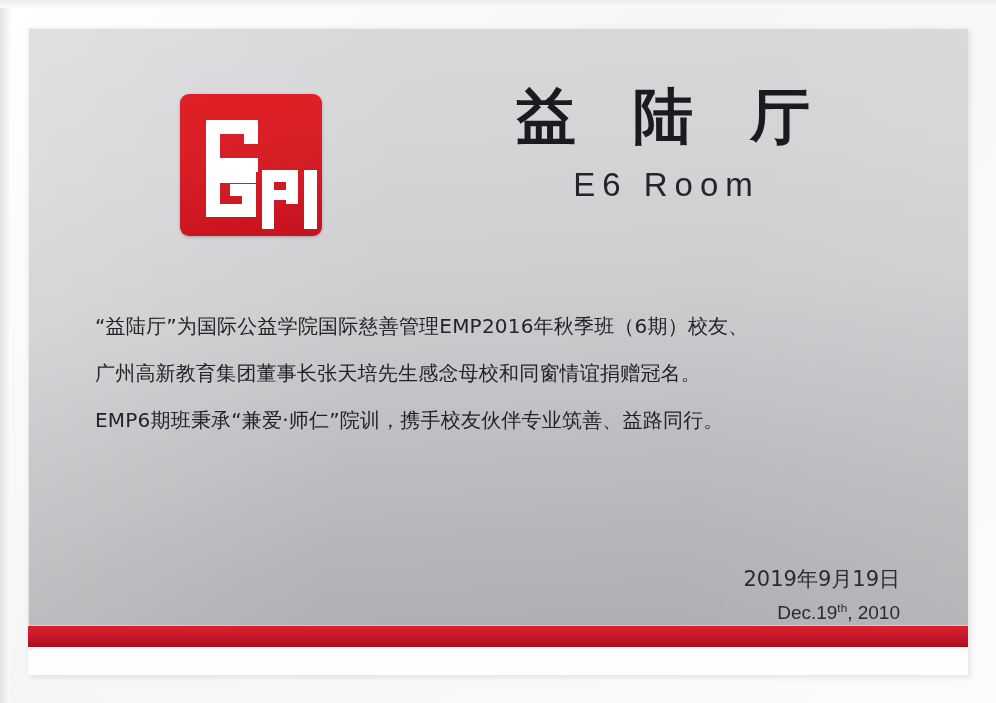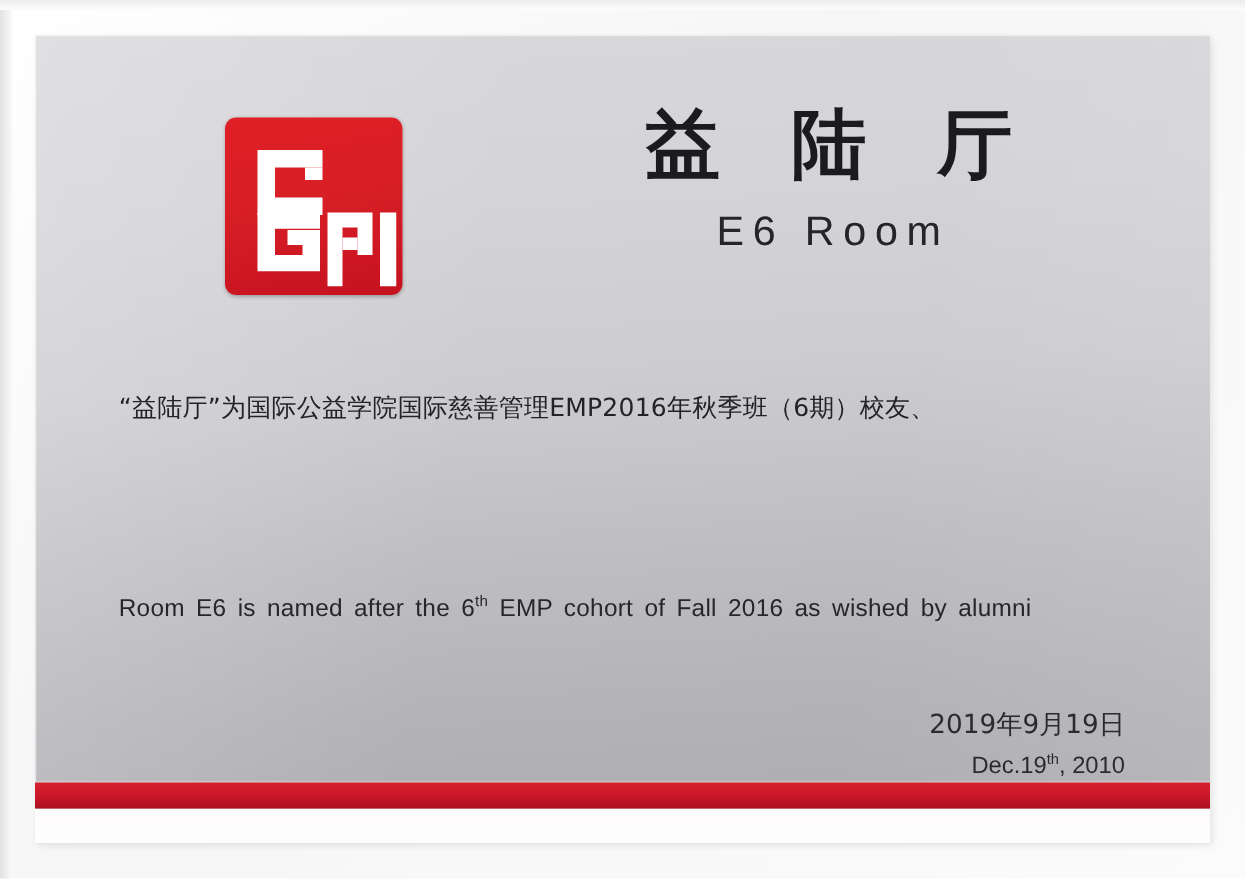--- a/index.html
+++ b/index.html
@@ -206,26 +206,25 @@
 
       <div class="title-block">
         <div class="title-cn">益 陆 厅</div>
         <div class="title-en">E6  Room</div>
       </div>
 
     </div>
 
     <div class="body-cn">
       <div class="ln">“益陆厅”为国际公益学院国际慈善管理EMP2016年秋季班（6期）校友、</div>
+      <div class="ln">广州高新教育集团董事长张天培先生感念母校和同窗情谊捐赠冠名。</div>
+      <div class="ln">EMP6期班秉承“兼爱·师仁”院训，携手校友伙伴专业筑善、益路同行。</div>
     </div>
 
     <div class="body-en">
-      <div class="ln j1">
-        <span>Room E6 is named after the 6</span><sup>th</sup><span> EMP cohort of Fall 2016 as wished by alumni</span>
-      </div>
     </div>
 
     <div class="date-block">
       <div class="date-cn">2019年9月19日</div>
       <div class="date-en">
         <span>Dec.19</span><sup>th</sup><span>, 2010</span>
       </div>
     </div>
 
     <div class="red-bar"></div>

